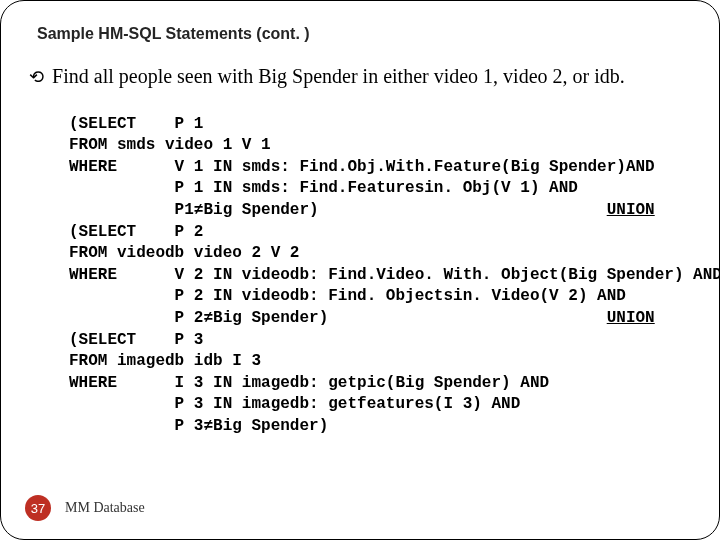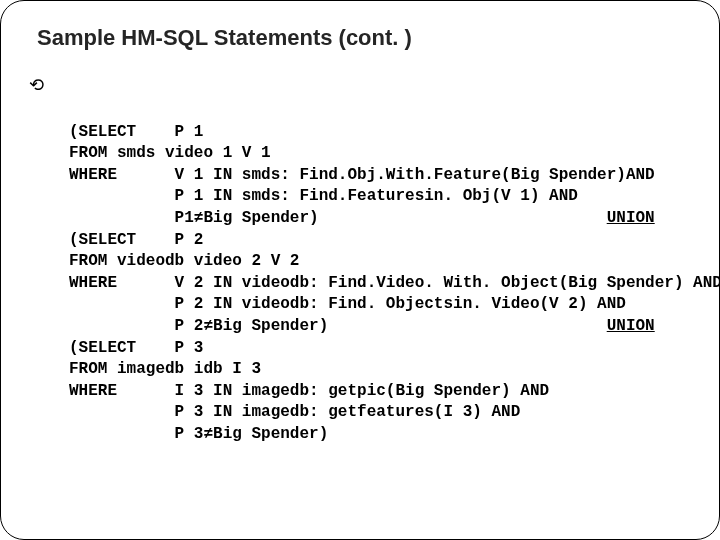--- a/index.html
+++ b/index.html
@@ -14,21 +14,21 @@
   .slide {
     position: relative;
     width: 720px;
     height: 540px;
     box-sizing: border-box;
     border: 1px solid #000;
     border-radius: 24px;
     padding: 24px 28px 0 28px;
   }
   .title {
-    font-size: 22px;
+    font-size: 16px;
     font-weight: bold;
     color: #252525;
     margin: 0 0 22px 8px;
   }
   .prompt-line {
     display: flex;
     align-items: flex-start;
     gap: 8px;
     margin-bottom: 4px;
   }
@@ -83,33 +83,38 @@
 </style>
 </head>
 <body>
 
 <div class="slide">
 
   <h1 class="title">Sample HM-SQL Statements (cont. )</h1>
 
   <div class="prompt-line">
     <span class="cycle-icon">⟲</span>
+    <span class="prompt-text">Find all people seen with Big Spender in either video 1, video 2, or idb.</span>
   </div>
 
   <div class="code">
 <span>(SELECT    P 1</span>
 <span>FROM smds video 1 V 1</span>
 <span>WHERE      V 1 IN smds: Find.Obj.With.Feature(Big Spender)AND</span>
 <span>           P 1 IN smds: Find.Featuresin. Obj(V 1) AND</span>
 <span>           P1≠Big Spender)</span>                              <span class="union">UNION</span>
 <span>(SELECT    P 2</span>
 <span>FROM videodb video 2 V 2</span>
 <span>WHERE      V 2 IN videodb: Find.Video. With. Object(Big Spender) AND</span>
 <span>           P 2 IN videodb: Find. Objectsin. Video(V 2) AND</span>
 <span>           P 2≠Big Spender)</span>                             <span class="union">UNION</span>
 <span>(SELECT    P 3</span>
 <span>FROM imagedb idb I 3</span>
 <span>WHERE      I 3 IN imagedb: getpic(Big Spender) AND</span>
 <span>           P 3 IN imagedb: getfeatures(I 3) AND</span>
 <span>           P 3≠Big Spender)</span></div>
 
+  <div class="footer">
+    <div class="page-badge">37</div>
+    <div class="footer-text">MM Database</div>
+  </div>
 
 </div>
 
 </body></html>

